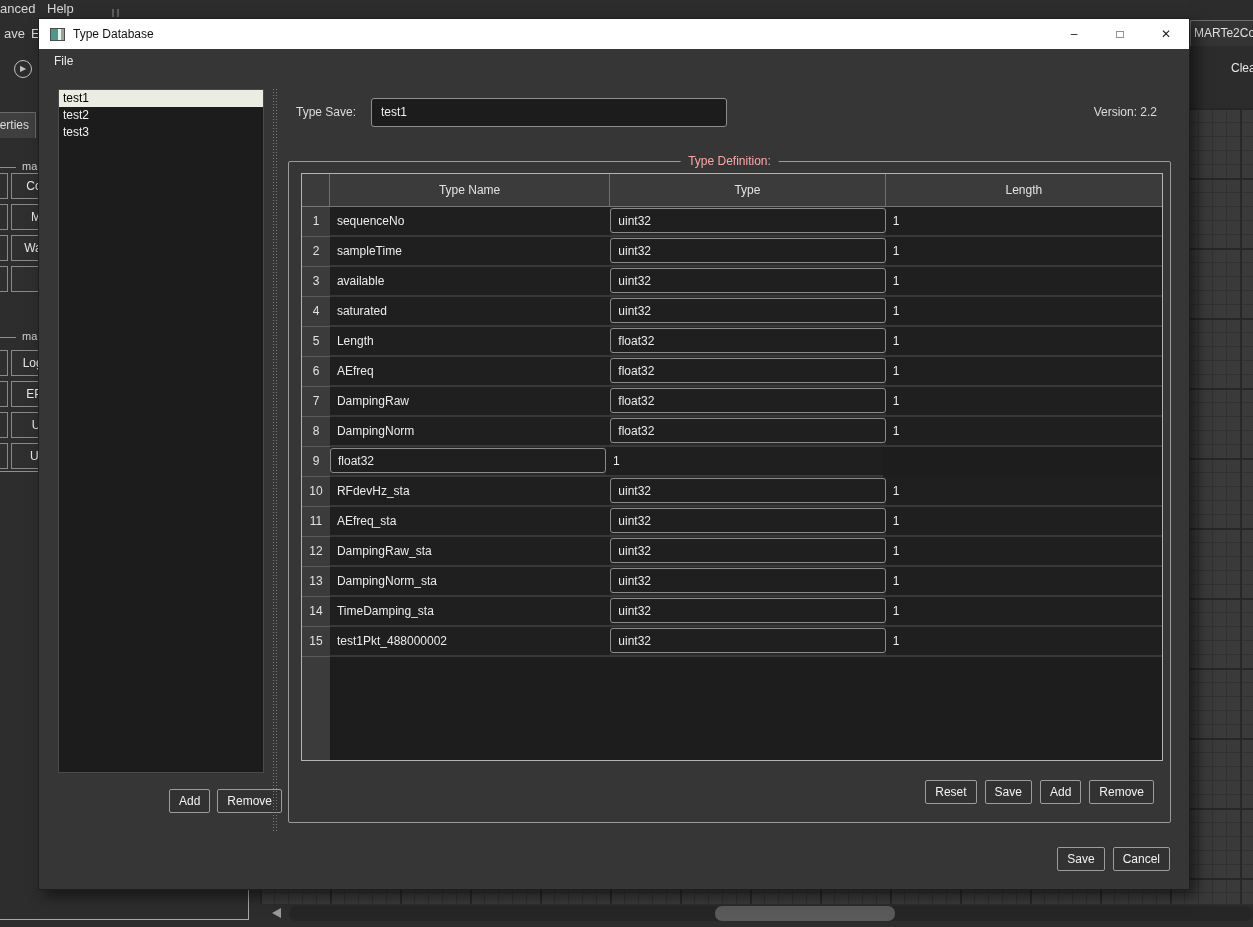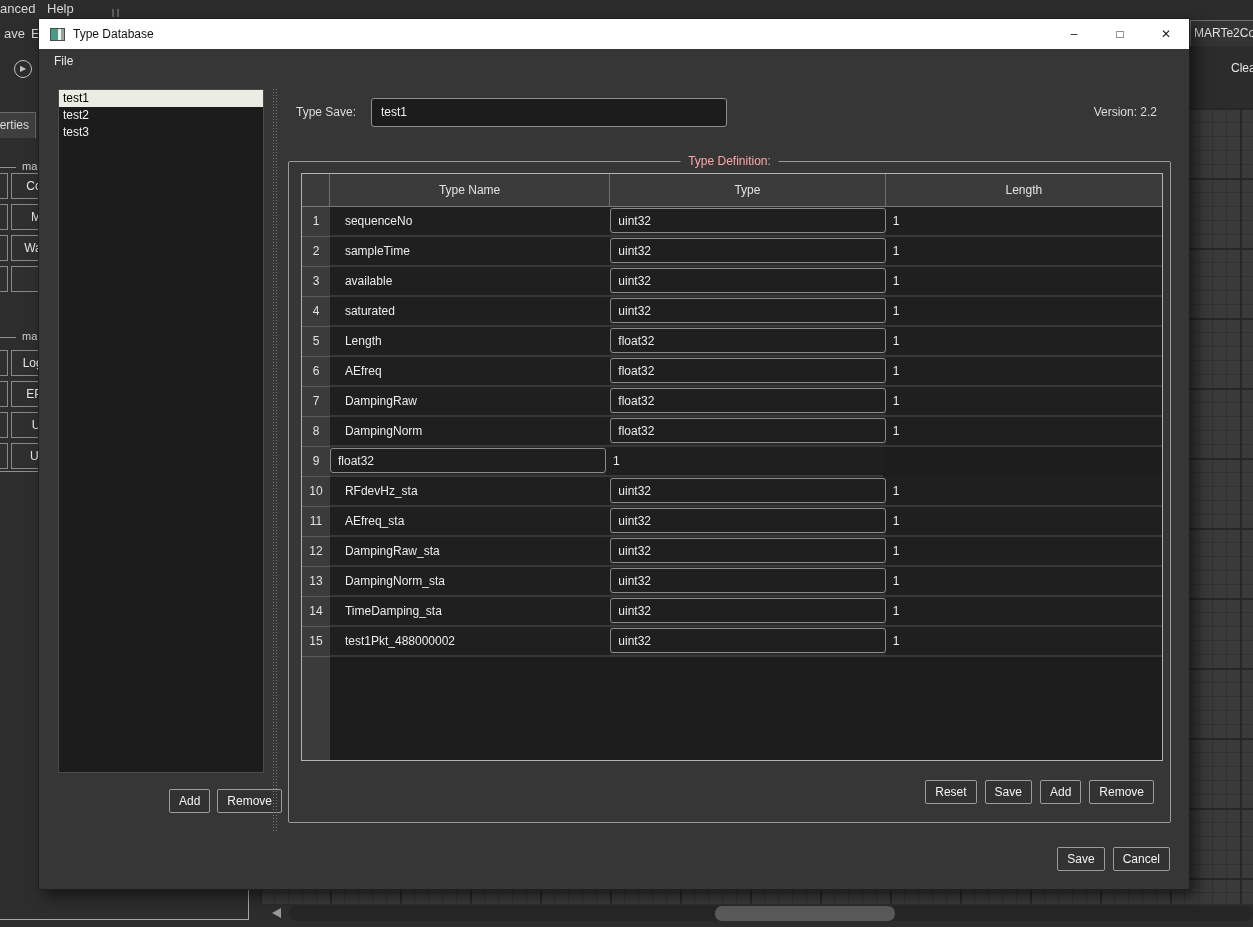--- a/index.html
+++ b/index.html
@@ -77,21 +77,21 @@
 
   .tbl { position:absolute; left:12px; top:11px; width:862px; height:588px; border:1px solid #b3b3b3;
          background:#1d1d1d; display:flex; flex-direction:column; overflow:hidden; }
   .tbl-header { display:flex; height:33px; background:#3b3b3b; border-bottom:1px solid #777; flex:none; }
   .th { color:#e2e2e2; text-align:center; line-height:32px; border-right:1px solid #6f6f6f; overflow:hidden; }
   .th:last-child { border-right:none; }
   .tr { display:flex; height:30px; flex:none; }
   .td-num { width:28px; background:#3b3b3b; border-bottom:1px solid #5a5a5a; color:#e2e2e2;
             text-align:center; line-height:29px; }
   .td-name { width:281px; background:#1f1f1f; border-bottom:2px solid #383838; color:#ececec;
-             line-height:28px; padding-left:15px; overflow:hidden; }
+             line-height:28px; padding-left:7px; overflow:hidden; }
   .td-type { width:276px; background:#2a2a2a; border-bottom:2px solid #383838; }
   .td-type .inner { margin-top:1px; height:25px; background:#1f1f1f; border:1px solid #8a8a8a;
                     border-radius:3px; color:#ececec; line-height:25px; padding-left:7px; }
   .td-len { width:277px; background:#1f1f1f; border-bottom:2px solid #383838; color:#ececec;
             line-height:28px; padding-left:7px; }
   .tbl-rest { display:flex; flex:1; }
   .tbl-rest .stub { width:28px; background:#3b3b3b; }
   .tbl-rest .void { flex:1; background:#1d1d1d; }
 
   .grp-btns { position:absolute; right:16px; top:618px; display:flex; gap:8px; }

